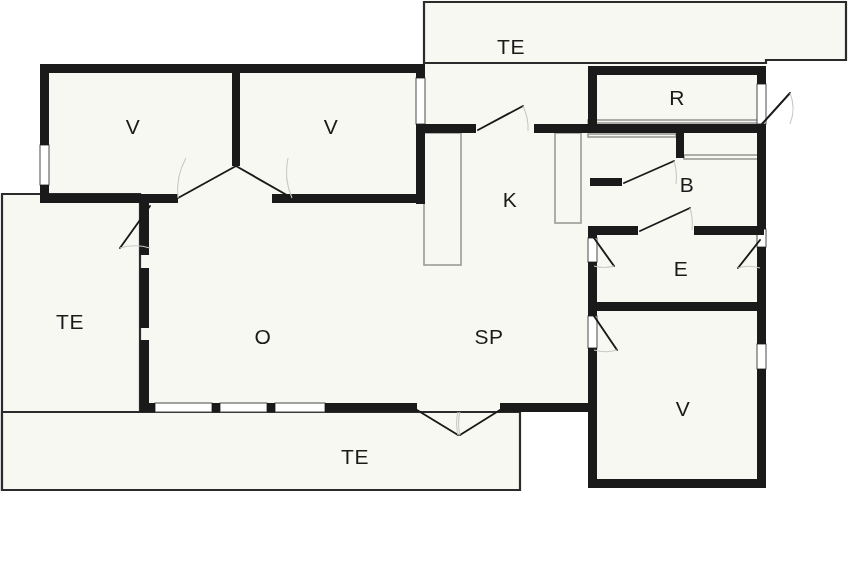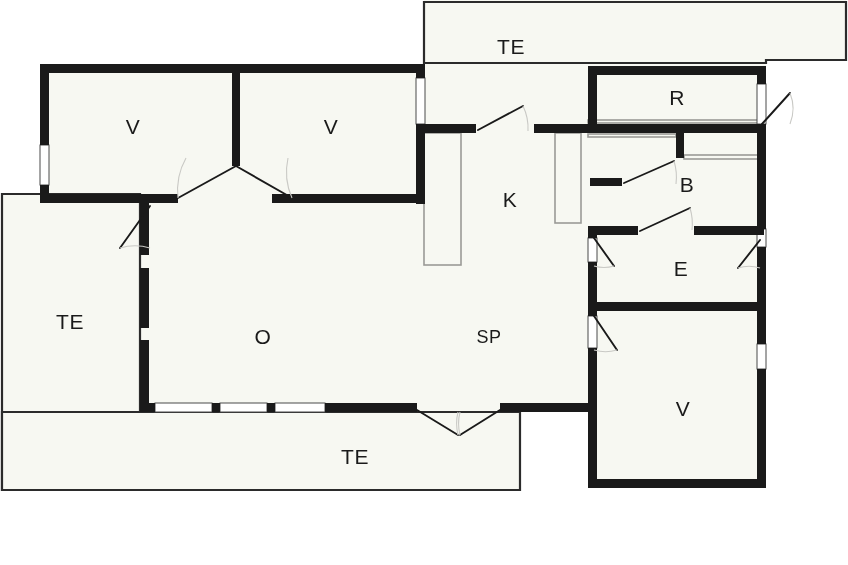--- a/index.html
+++ b/index.html
@@ -151,18 +151,18 @@
   <div id="label-layer">
       <div class="room-label" style="left: 511px; top: 47px; font-size: 21px;">TE</div>
       <div class="room-label" style="left: 133px; top: 127px; font-size: 21px;">V</div>
       <div class="room-label" style="left: 331px; top: 127px; font-size: 21px;">V</div>
       <div class="room-label" style="left: 677px; top: 98px; font-size: 21px;">R</div>
       <div class="room-label" style="left: 510px; top: 200px; font-size: 21px;">K</div>
       <div class="room-label" style="left: 687px; top: 185px; font-size: 21px;">B</div>
       <div class="room-label" style="left: 681px; top: 269px; font-size: 21px;">E</div>
       <div class="room-label" style="left: 70px; top: 322px; font-size: 21px;">TE</div>
       <div class="room-label" style="left: 263px; top: 337px; font-size: 21px;">O</div>
-      <div class="room-label" style="left: 489px; top: 337px; font-size: 18px;">SP</div>
+      <div class="room-label" style="left: 489px; top: 337px; font-size: 21px;">SP</div>
       <div class="room-label" style="left: 683px; top: 409px; font-size: 21px;">V</div>
       <div class="room-label" style="left: 355px; top: 457px; font-size: 21px;">TE</div>
     </div>
 
 </div>
 
 </body></html>

